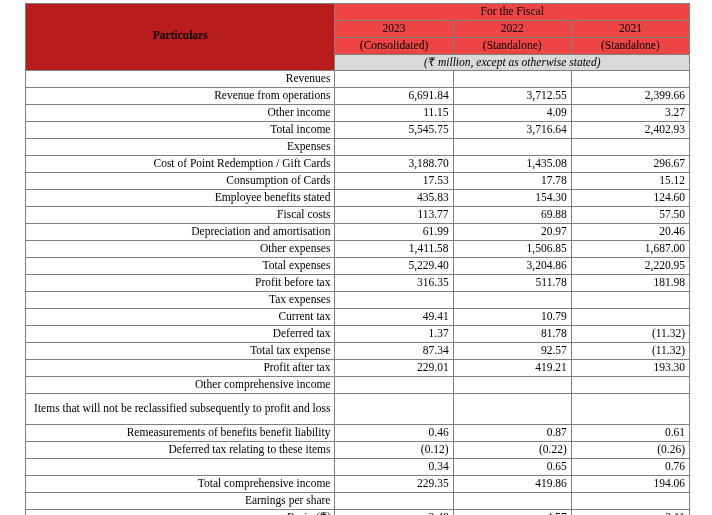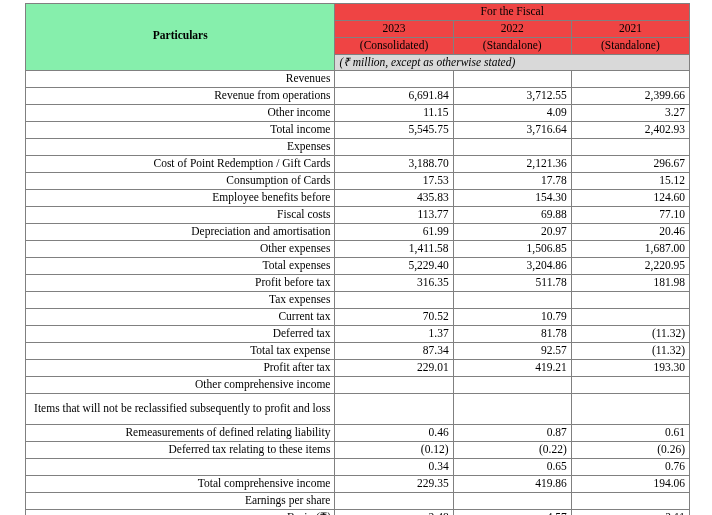--- a/index.html
+++ b/index.html
@@ -43,28 +43,28 @@
   col.c-y    { width: 118px; }
 
   
   .hdr {
     background: #ef4444;
     text-align: center;
     font-weight: bold;
     height: 17px;
   }
   .hdr-blank {
-    background: #86efac;
+    background: #b91c1c;
   }
   .units {
     background: #d9d9d9;
+    text-align: center;
     font-style: italic;
     font-weight: bold;
     height: 15px;
-    font-family: Liberation Serif, serif;
   }
   .hdr-fiscal { height: 16px; }
   .hdr-year   { height: 16px; }
   .hdr-basis  { height: 16px; }
 
   
   tbody td {
     height: 16px;
   }
   td.label { text-align: right; }
@@ -134,40 +134,40 @@
         </tr>
         <tr>
           <td class="label ind1 b">Expenses</td>
           <td class="num b"></td>
           <td class="num b"></td>
           <td class="num b"></td>
         </tr>
         <tr>
           <td class="label ind0">Cost of Point Redemption / Gift Cards</td>
           <td class="num">3,188.70</td>
-          <td class="num">2,121.36</td>
+          <td class="num">1,435.08</td>
           <td class="num">296.67</td>
         </tr>
         <tr>
           <td class="label ind0">Consumption of Cards</td>
           <td class="num">17.53</td>
           <td class="num">17.78</td>
           <td class="num">15.12</td>
         </tr>
         <tr>
-          <td class="label ind1">Employee benefits before</td>
+          <td class="label ind1">Employee benefits stated</td>
           <td class="num">435.83</td>
           <td class="num">154.30</td>
           <td class="num">124.60</td>
         </tr>
         <tr>
           <td class="label ind1">Fiscal costs</td>
           <td class="num">113.77</td>
           <td class="num">69.88</td>
-          <td class="num">77.10</td>
+          <td class="num">57.50</td>
         </tr>
         <tr>
           <td class="label ind1">Depreciation and amortisation</td>
           <td class="num">61.99</td>
           <td class="num">20.97</td>
           <td class="num">20.46</td>
         </tr>
         <tr>
           <td class="label ind1">Other expenses</td>
           <td class="num">1,411.58</td>
@@ -187,21 +187,21 @@
           <td class="num b">181.98</td>
         </tr>
         <tr>
           <td class="label ind0 b">Tax expenses</td>
           <td class="num b"></td>
           <td class="num b"></td>
           <td class="num b"></td>
         </tr>
         <tr>
           <td class="label ind1">Current tax</td>
-          <td class="num">70.52</td>
+          <td class="num">49.41</td>
           <td class="num">10.79</td>
           <td class="num"></td>
         </tr>
         <tr>
           <td class="label ind1">Deferred tax</td>
           <td class="num">1.37</td>
           <td class="num">81.78</td>
           <td class="num">(11.32)</td>
         </tr>
         <tr>
@@ -222,21 +222,21 @@
           <td class="num b"></td>
           <td class="num b"></td>
         </tr>
         <tr>
           <td class="label ind0 b tall">Items that will not be reclassified subsequently to profit and loss</td>
           <td class="num b tall"></td>
           <td class="num b tall"></td>
           <td class="num b tall"></td>
         </tr>
         <tr>
-          <td class="label ind0">Remeasurements of defined relating liability</td>
+          <td class="label ind0">Remeasurements of benefits benefit liability</td>
           <td class="num">0.46</td>
           <td class="num">0.87</td>
           <td class="num">0.61</td>
         </tr>
         <tr>
           <td class="label ind0">Deferred tax relating to these items</td>
           <td class="num">(0.12)</td>
           <td class="num">(0.22)</td>
           <td class="num">(0.26)</td>
         </tr>

